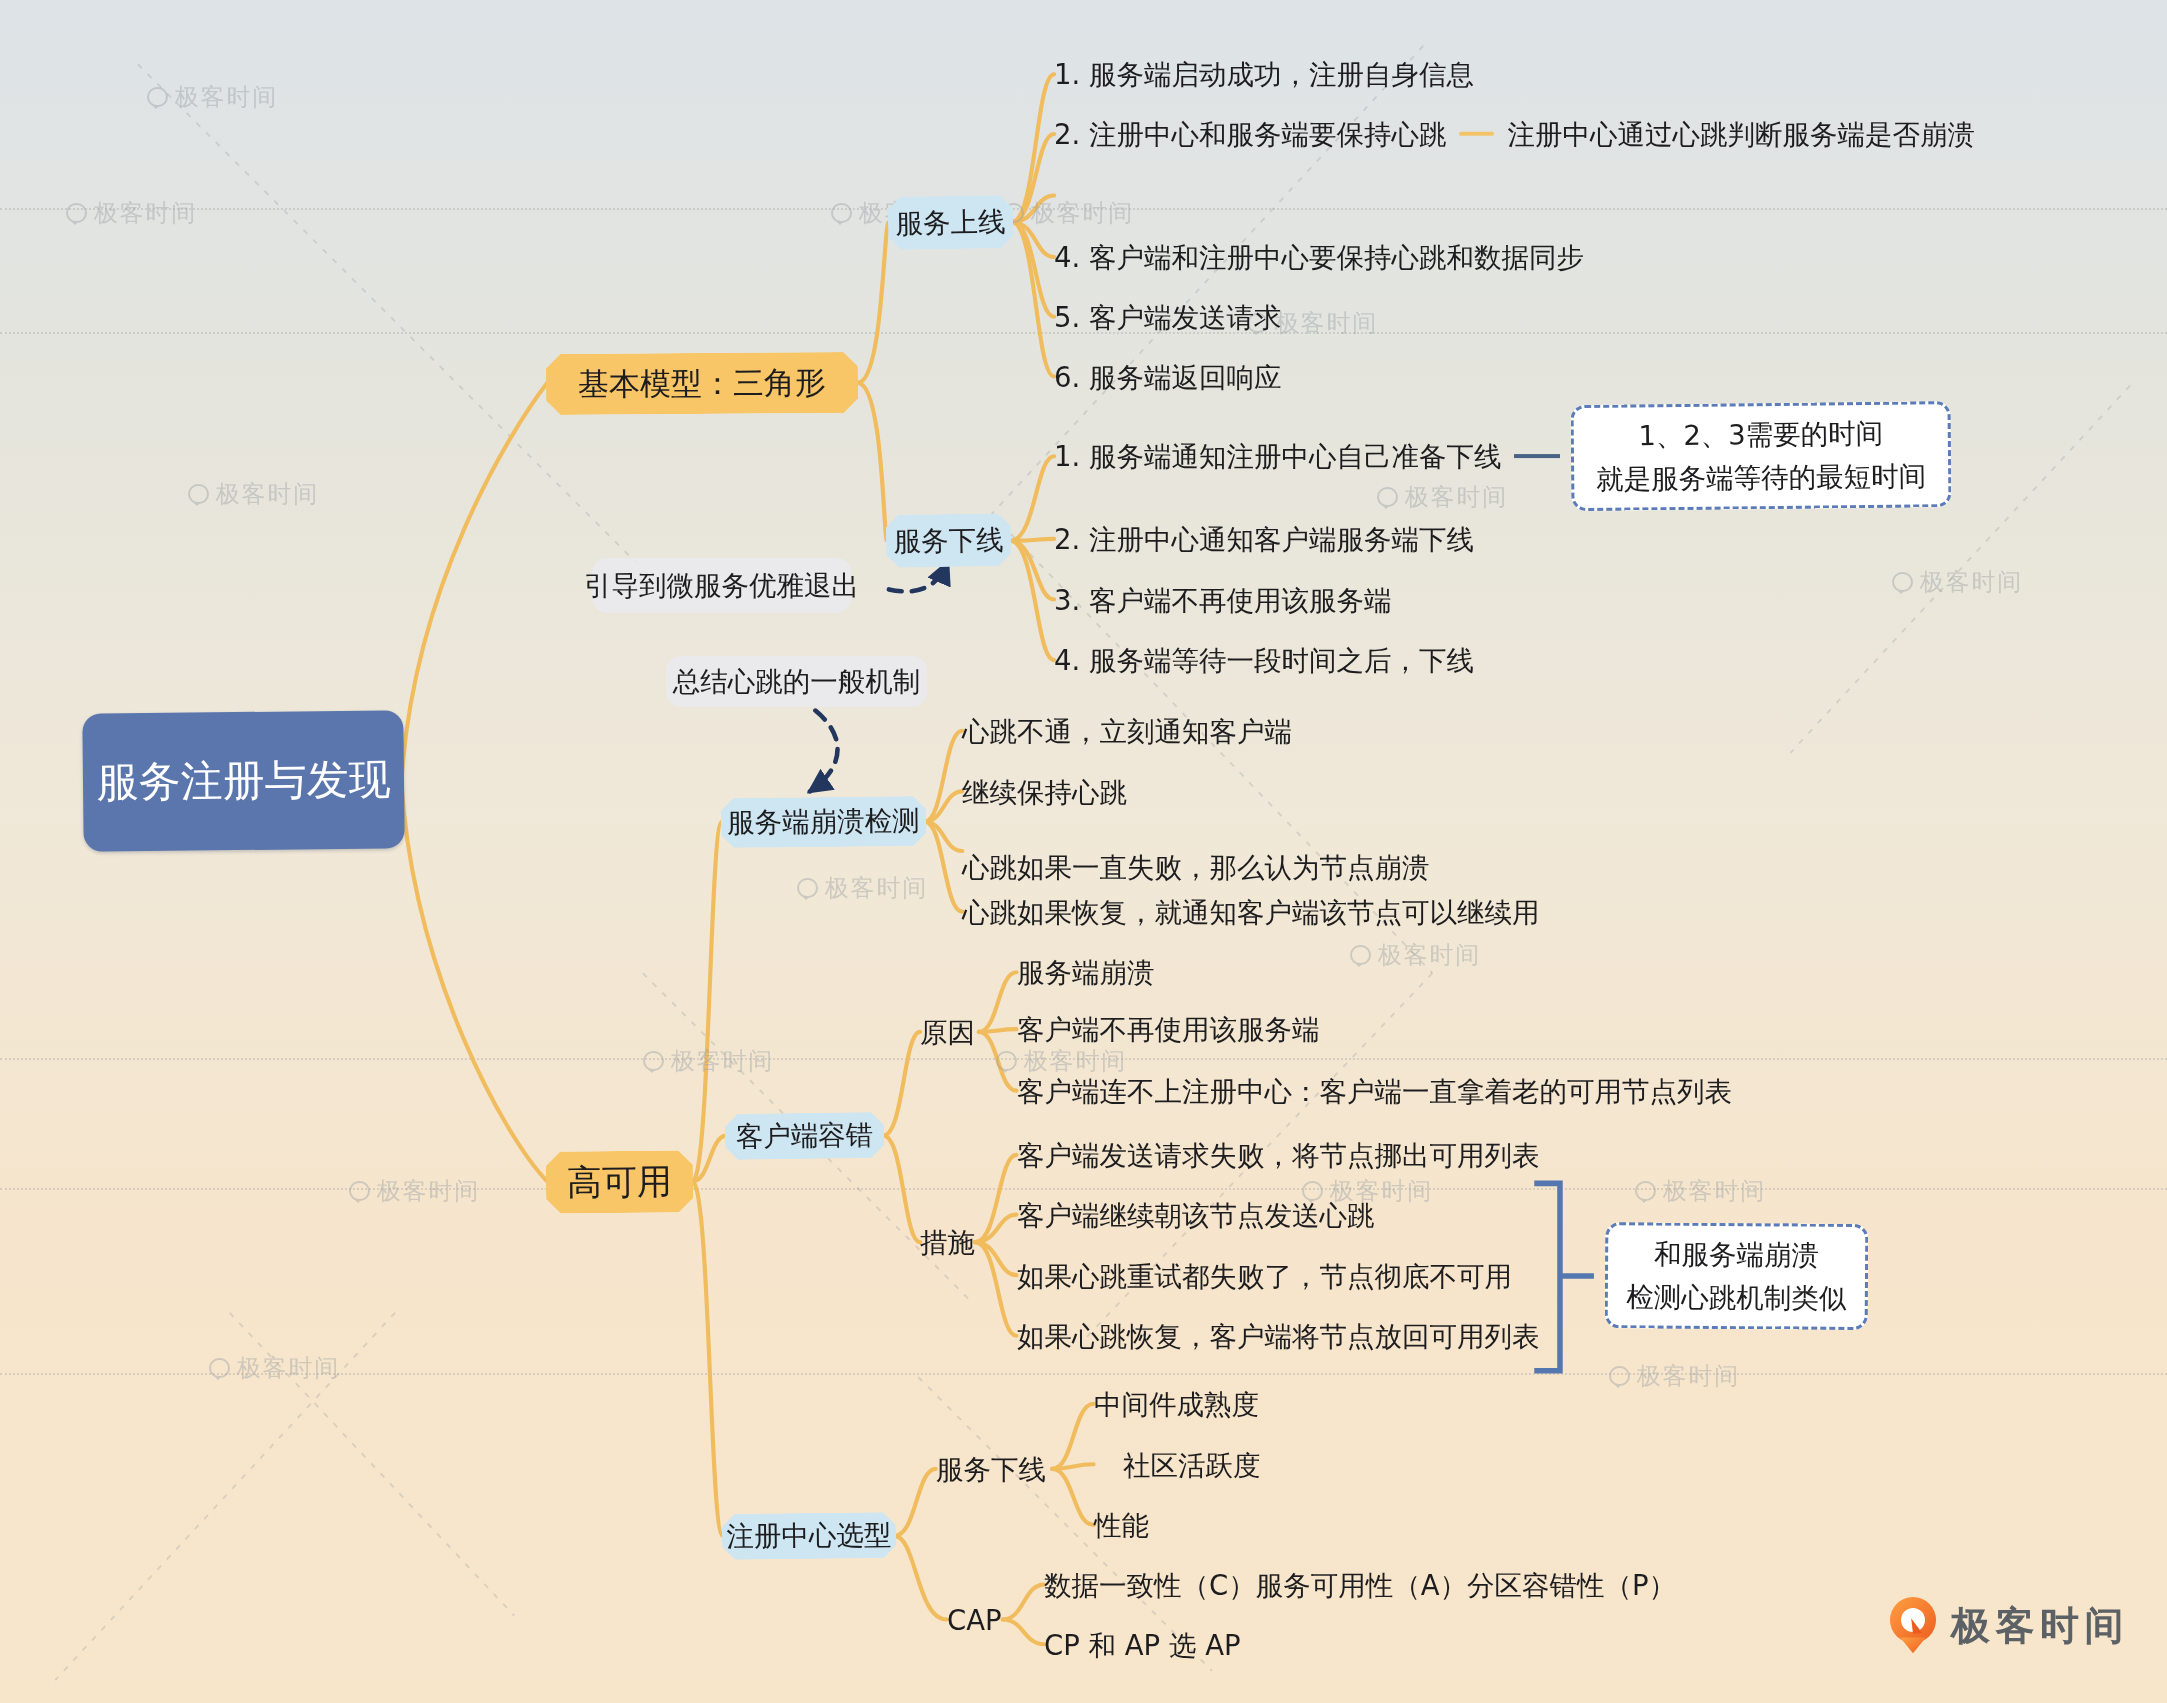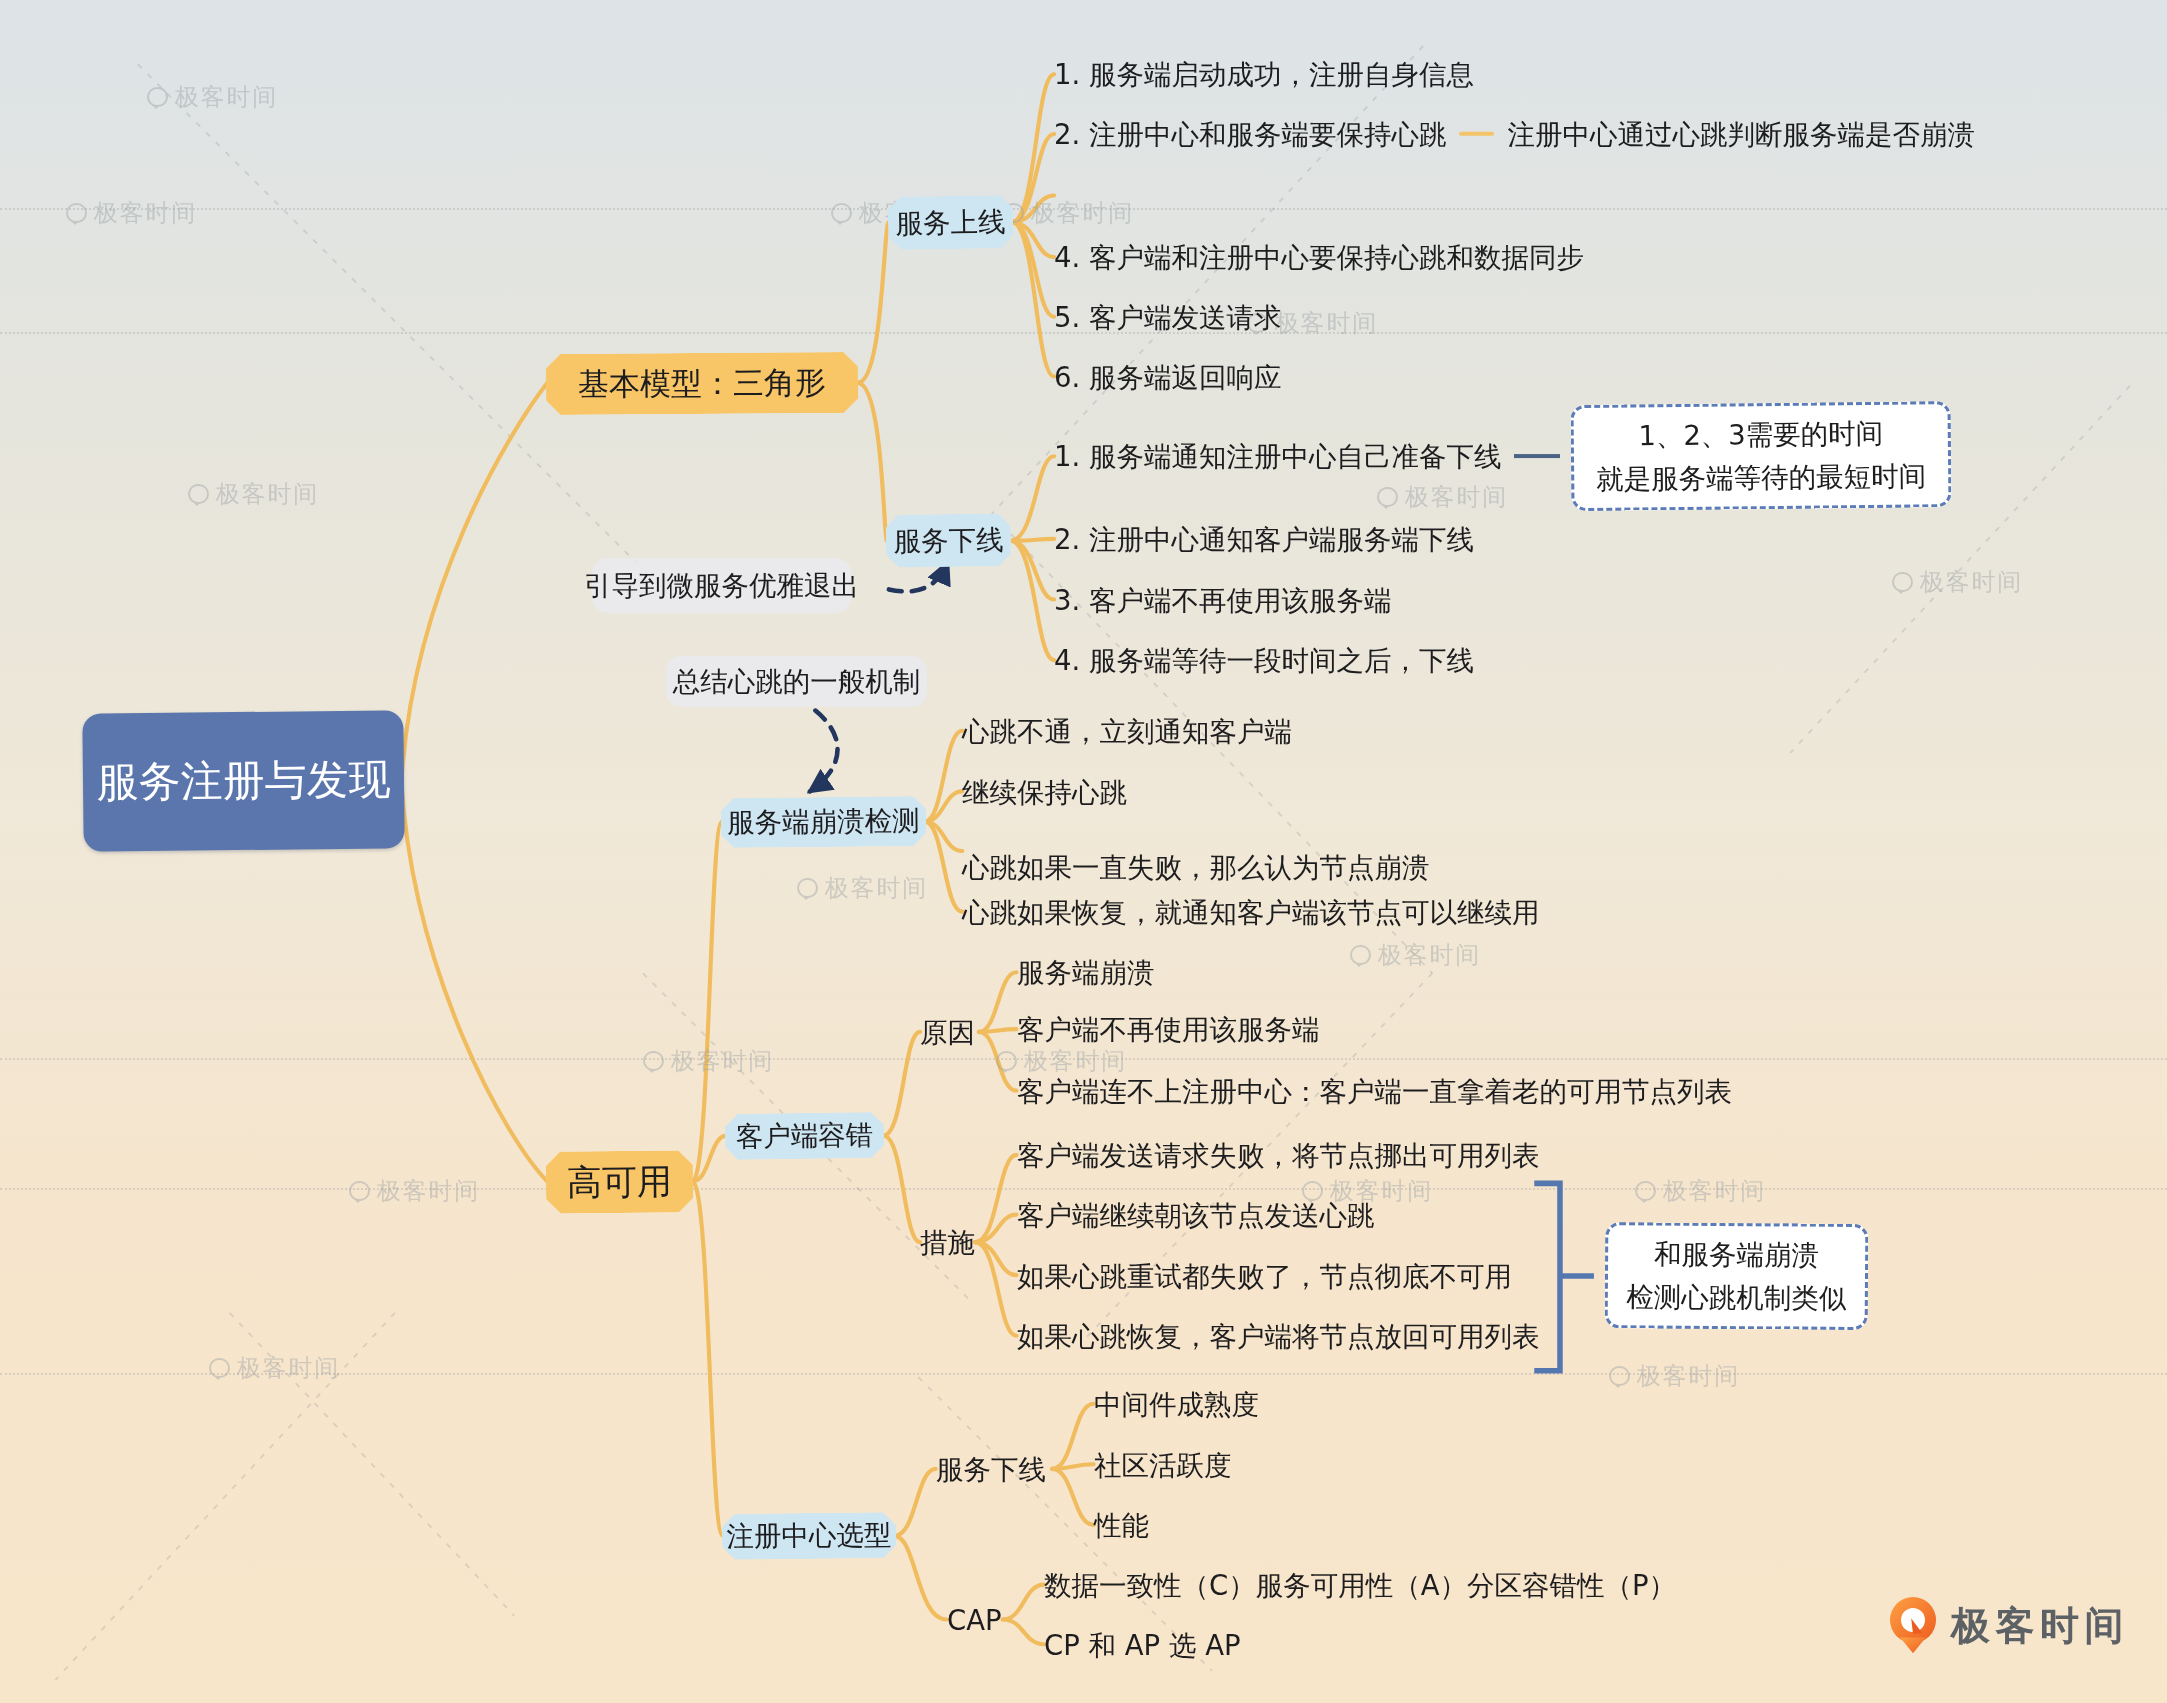--- a/index.html
+++ b/index.html
@@ -260,21 +260,21 @@
   <div class="leaf" style="left:1017px;top:1336px">如果心跳恢复，客户端将节点放回可用列表</div>
   <div class="leaf" style="left:1017px;top:1276px">如果心跳重试都失败了，节点彻底不可用</div>
 
   <div class="callout2" style="left:1605px;top:1276px">
     <div>和服务端崩溃</div>
     <div>检测心跳机制类似</div>
   </div>
 
   <div class="leaf" style="left:936px;top:1469px">服务下线</div>
   <div class="leaf" style="left:1094px;top:1404px">中间件成熟度</div>
-  <div class="leaf" style="left:1094px;top:1465px">社区活跃度</div>
+  <div class="leaf" style="left:1123px;top:1465px">社区活跃度</div>
   <div class="leaf" style="left:1094px;top:1525px">性能</div>
 
   <div class="leaf" style="left:947px;top:1620px">CAP</div>
   <div class="leaf" style="left:1044px;top:1585px">数据一致性（C）服务可用性（A）分区容错性（P）</div>
   <div class="leaf" style="left:1044px;top:1645px">CP 和 AP 选 AP</div>
 
   <div class="logo">
     <svg width="50" height="59" viewBox="0 0 54 64">
       <defs>
         <linearGradient id="gkgrad" x1="0" y1="0" x2="1" y2="1">

